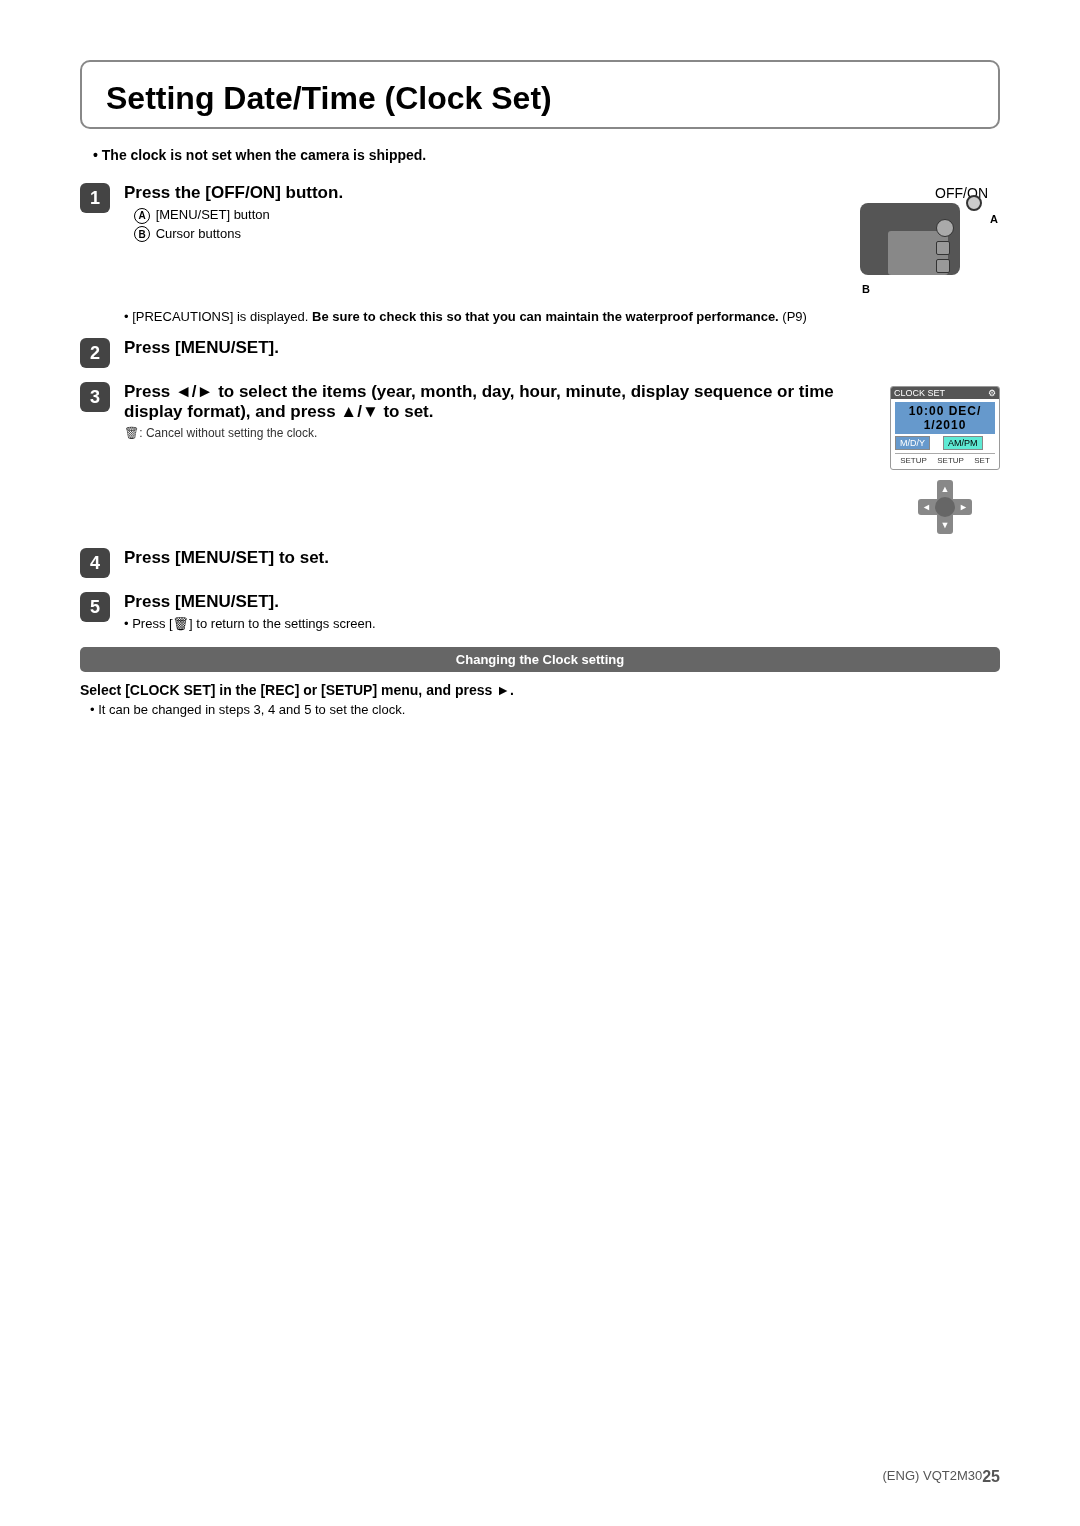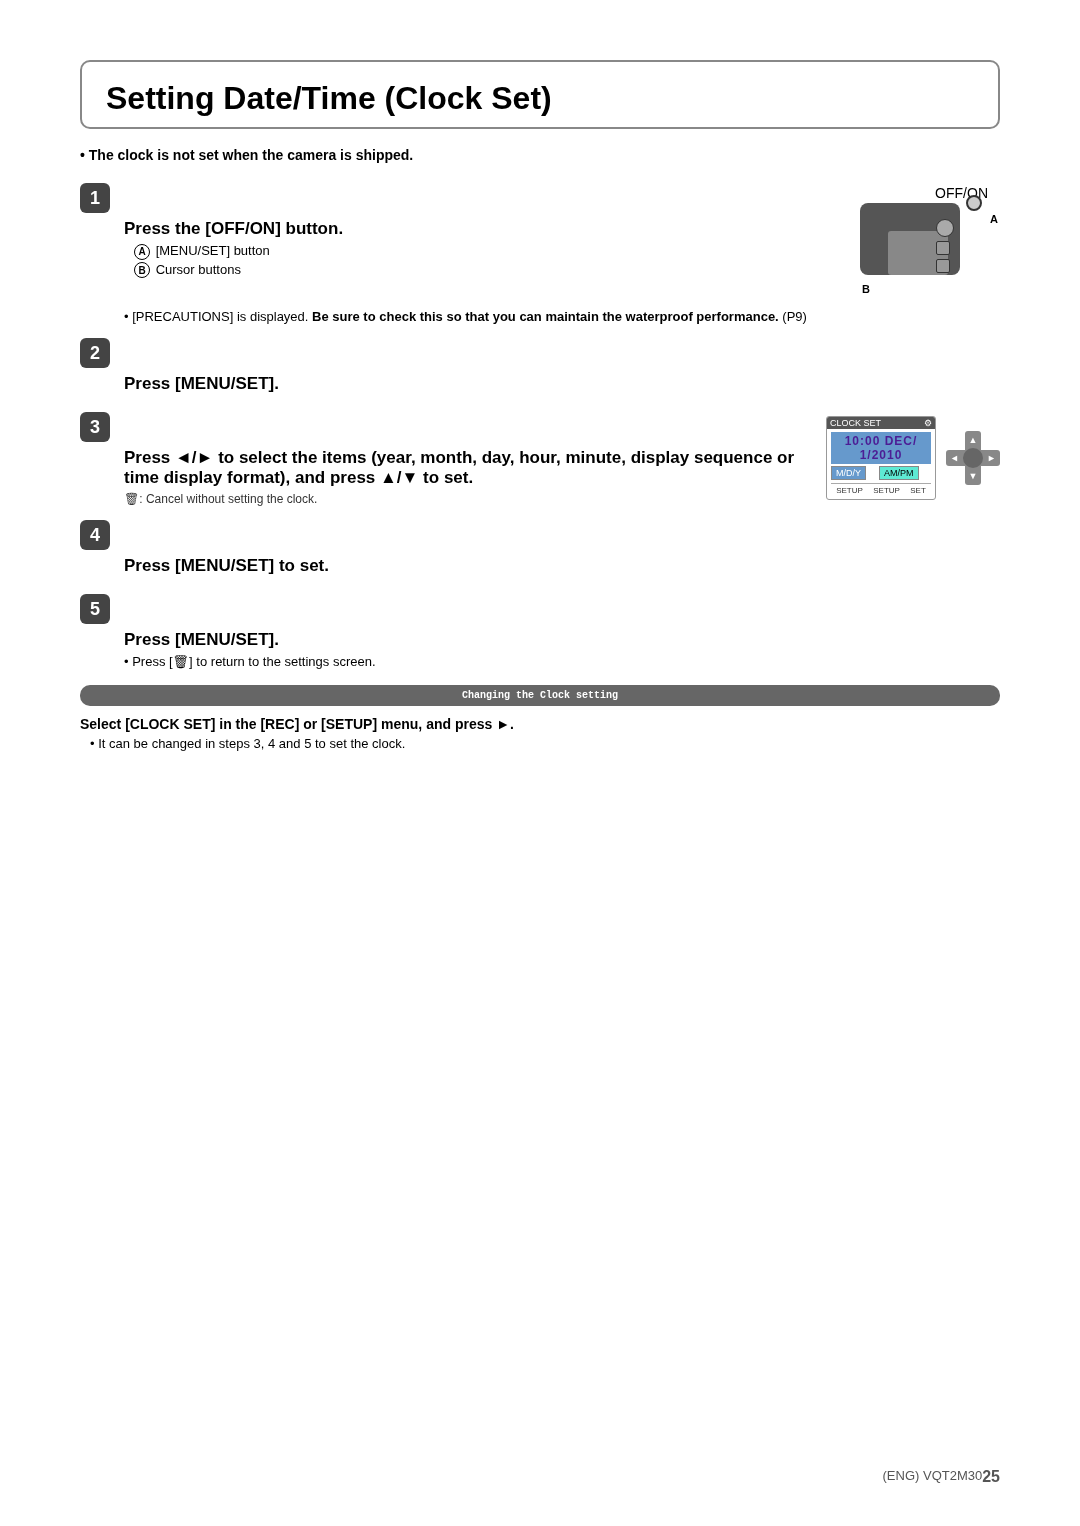--- a/index.html
+++ b/index.html
@@ -24,20 +24,21 @@
       font-size: 32px;
       font-weight: bold;
       color: #000;
       font-family: Arial, Helvetica, sans-serif;
     }
 
     .clock-note {
       font-size: 14px;
       font-weight: bold;
       margin-bottom: 20px;
+      margin-left: 13px;
     }
 
     .step-row {
       display: flex;
       align-items: flex-start;
       margin-bottom: 14px;
       gap: 14px;
     }
 
     .step-num {
@@ -56,21 +57,20 @@
     }
 
     .step-content {
       flex: 1;
     }
 
     .step-title {
       font-size: 17px;
       font-weight: bold;
       margin-bottom: 4px;
-      margin-top: 36px;
     }
 
     .step-sub {
       font-size: 13px;
       margin-left: 10px;
       margin-bottom: 2px;
     }
 
     .step1-row {
       display: flex;
@@ -152,20 +152,21 @@
     .step3-text {
       flex: 1;
     }
     .step3-images {
       margin-left: 10px;
       flex-shrink: 0;
       display: flex;
       align-items: center;
       gap: 10px;
       margin-top: 4px;
+      flex-direction: column;
     }
 
     
     .clock-display {
       width: 110px;
       background: #fff;
       border: 1.5px solid #999;
       border-radius: 3px;
       padding: 4px;
       font-size: 10px;
@@ -175,21 +176,21 @@
       color: #fff;
       font-size: 9px;
       padding: 1px 3px;
       display: flex;
       justify-content: space-between;
       border-radius: 2px 2px 0 0;
       margin: -4px -4px 3px -4px;
     }
     .clock-display-time {
       background: #6699cc;
-      color: #4c1d95;
+      color: #000000;
       font-size: 12px;
       font-weight: bold;
       text-align: center;
       padding: 2px 8px;
       margin-bottom: 2px;
       letter-spacing: 1px;
     }
     .clock-display-format-row {
       display: flex;
       gap: 13px;
@@ -273,27 +274,26 @@
 
     .cancel-note {
       font-size: 12px;
       margin-top: 4px;
       color: #333;
     }
 
     .changing-clock-bar {
       background: #666;
       color: #fff;
-      font-size: 10px;
+      font-size: 13px;
       font-weight: bold;
       text-align: center;
       padding: 5px 12px;
       margin: 16px 0 10px 0;
-      border-radius: 10px;
-      font-family: Liberation Mono, monospace;
+      border-radius: 5px;
     }
 
     .clock-select-note {
       font-size: 14px;
       font-weight: bold;
       margin-bottom: 4px;
     }
     .clock-steps-note {
       font-size: 13px;
       margin-left: 10px;

